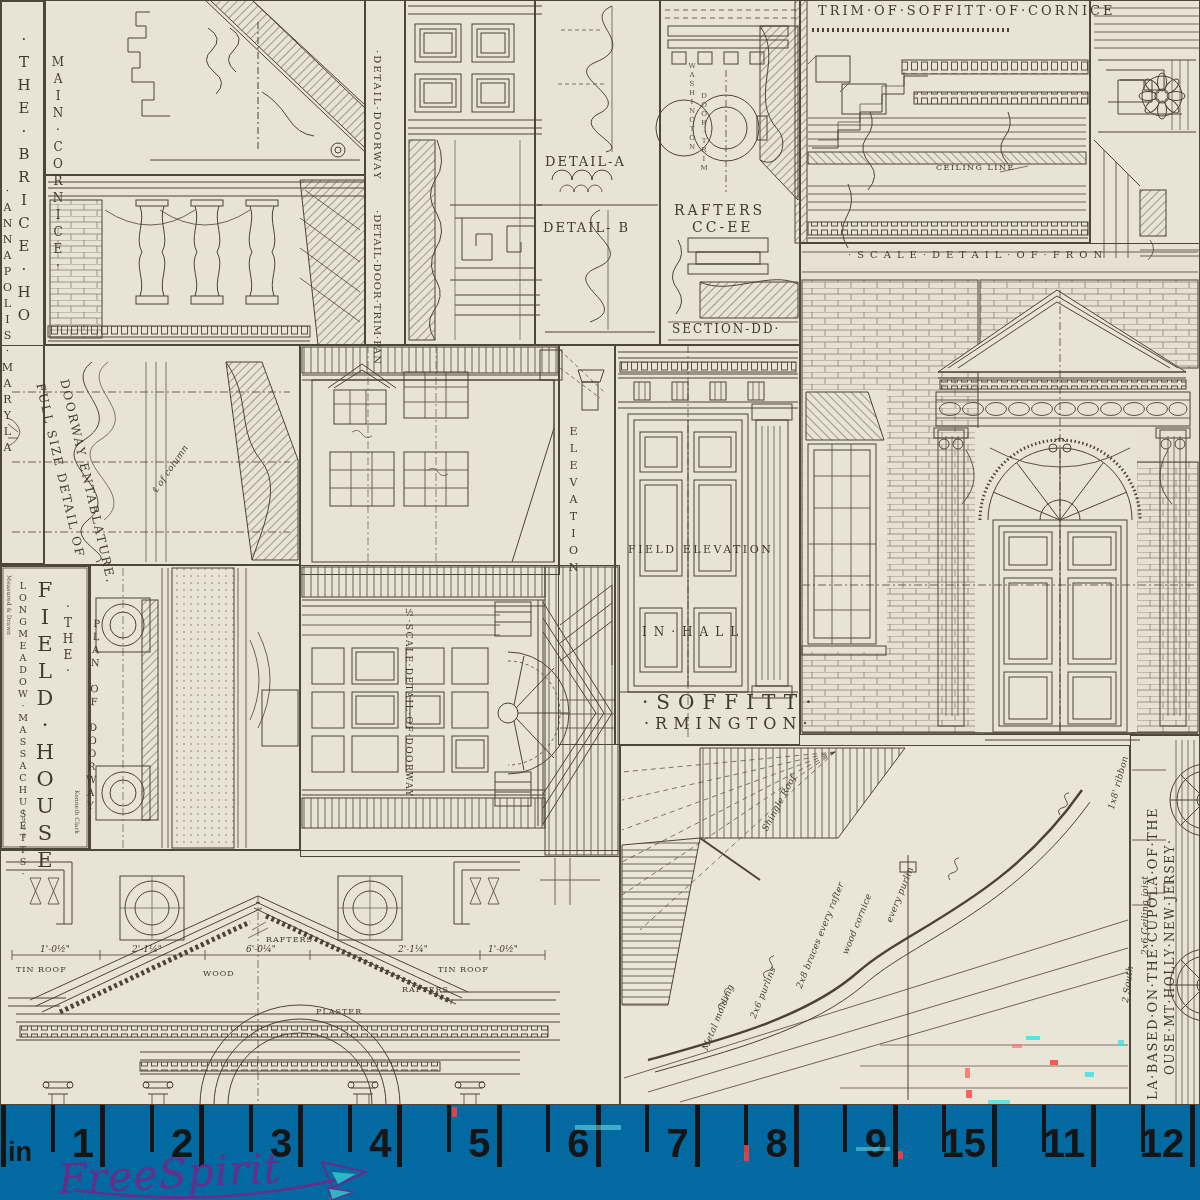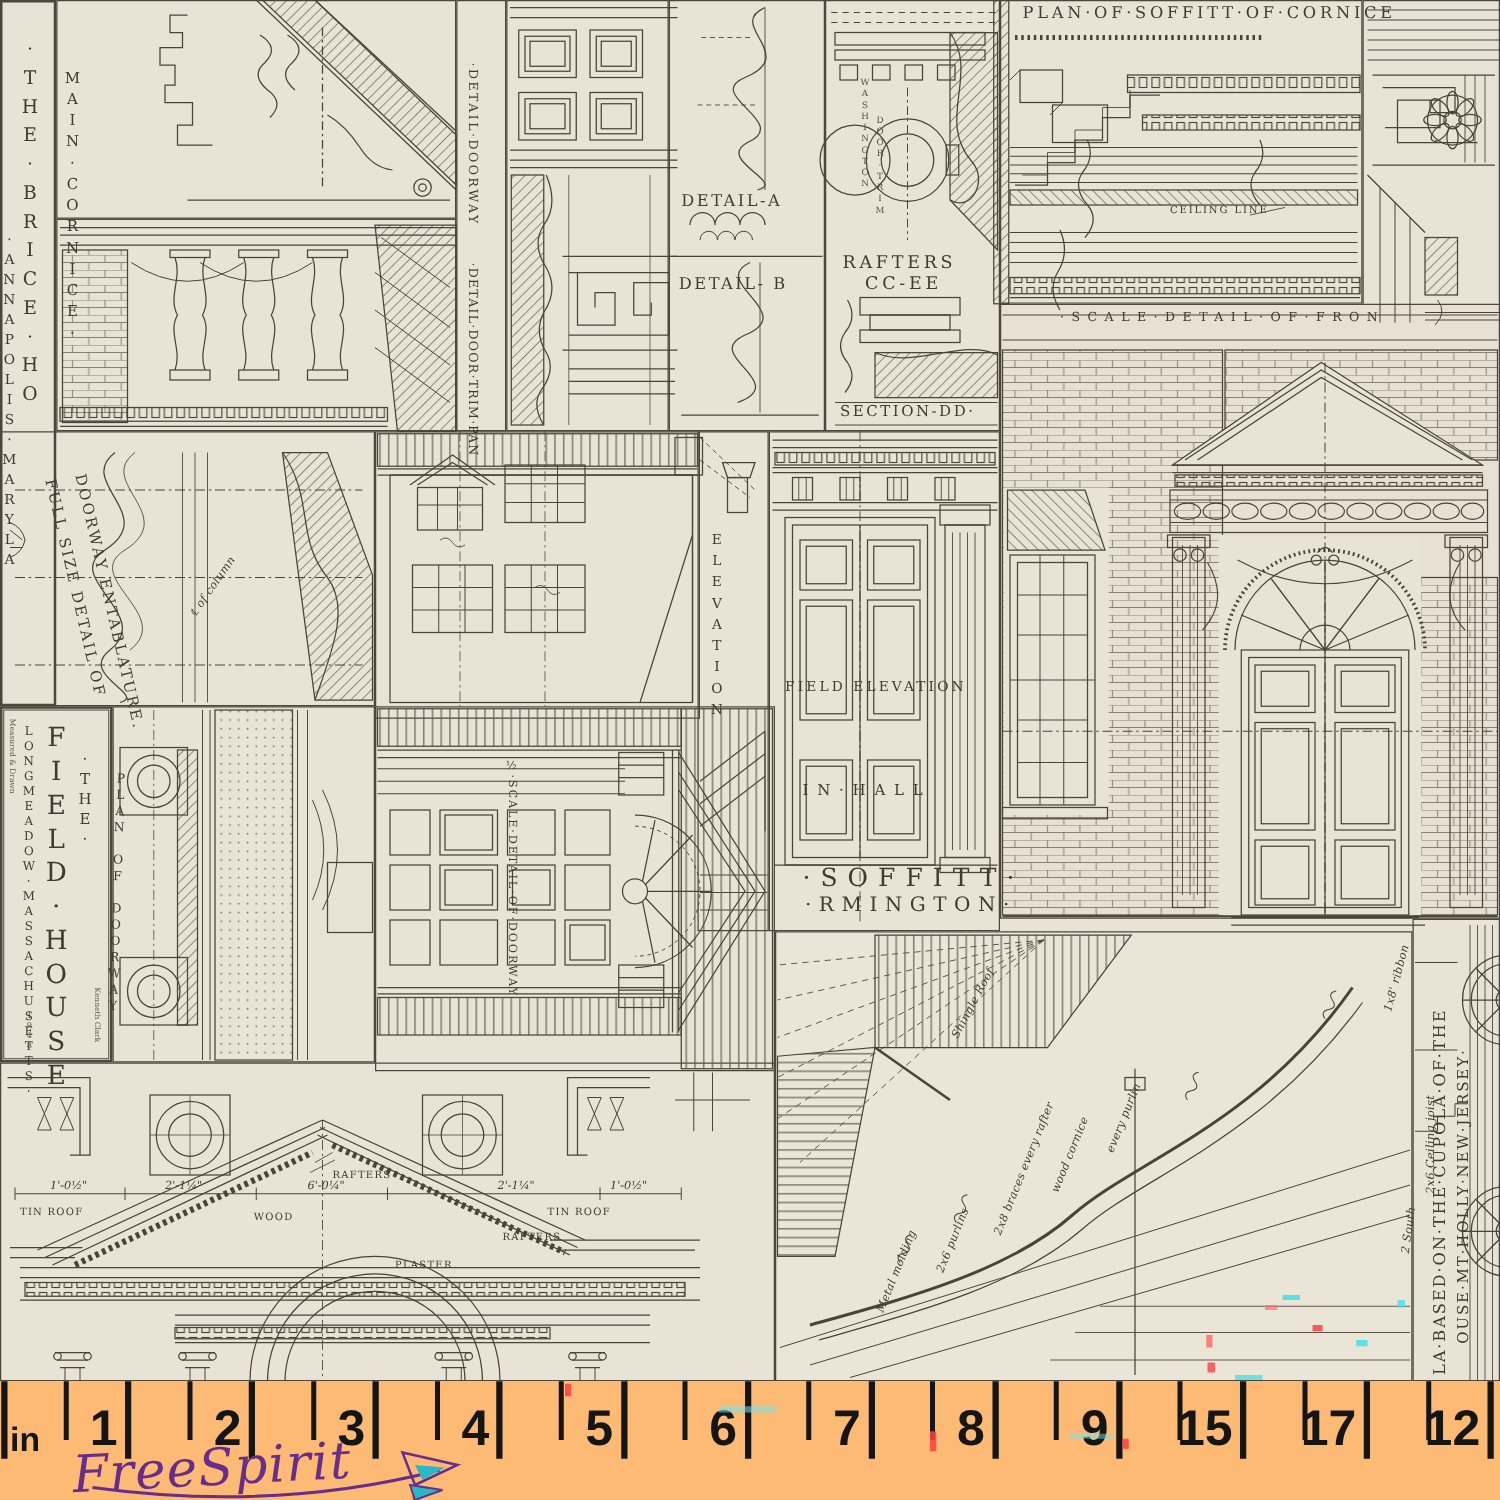--- a/index.html
+++ b/index.html
@@ -9,21 +9,21 @@
   .panel.thickb{border-width:2px;}
   svg.art{position:absolute;left:0;top:0;z-index:2;}
   .lbl{position:absolute;z-index:3;color:#413b2e;font-family:"DejaVu Serif",serif;white-space:nowrap;line-height:1;}
   .vt{writing-mode:vertical-rl;text-orientation:upright;}
   .sw{writing-mode:vertical-rl;text-orientation:mixed;}
   .up{transform:rotate(-90deg);transform-origin:left top;}
   .hand{position:absolute;z-index:3;font-family:"DejaVu Serif",serif;font-style:italic;font-size:9px;
         color:#45402f;white-space:nowrap;transform:rotate(-68deg);transform-origin:left top;letter-spacing:.3px;}
   .dim{position:absolute;z-index:3;font-family:"DejaVu Serif",serif;font-style:italic;font-size:9px;color:#413b2e;white-space:nowrap;}
   
-  #ruler{position:absolute;left:0;top:1105px;width:1200px;height:95px;background:#fdba74;z-index:4;}
+  #ruler{position:absolute;left:0;top:1105px;width:1200px;height:95px;background:#0369a1;z-index:4;}
   .tick{position:absolute;top:0;background:#151515;}
   .tick.tall{width:5px;height:62px;}
   .tick.half{width:4px;height:47px;}
   .rnum{position:absolute;top:16px;width:56px;text-align:right;font-family:"Liberation Sans",sans-serif;
         font-weight:bold;font-size:40px;color:#151515;}
   #inlabel{position:absolute;left:8px;top:32px;font-family:"Liberation Sans",sans-serif;font-weight:600;font-size:27px;color:#151515;}
   #logo{position:absolute;left:58px;top:1150px;z-index:5;font-family:"DejaVu Serif",serif;font-style:italic;
         font-size:41px;color:#682d8a;letter-spacing:1px;transform:rotate(-3deg);}
   #logoswash{position:absolute;left:70px;top:1158px;z-index:5;}
   #site{position:absolute;left:588px;top:1158px;z-index:5;font-family:"Liberation Sans",sans-serif;
@@ -451,21 +451,21 @@
     <div class="lbl vt" style="left:52px;top:55px;font-size:12px;letter-spacing:3px"><span>MAIN·CORNICE·</span></div>
     <div class="lbl sw" style="left:372px;top:50px;font-size:10px;letter-spacing:2px"><span>·DETAIL·DOORWAY</span></div>
     <div class="lbl sw" style="left:372px;top:210px;font-size:10px;letter-spacing:1px"><span>·DETAIL·DOOR·TRIM·PAN</span></div>
     <div class="lbl" style="left:545px;top:155px;font-size:13px;letter-spacing:2px"><span>DETAIL-A</span></div>
     <div class="lbl" style="left:543px;top:221px;font-size:13px;letter-spacing:2px"><span>DETAIL- B</span></div>
     <div class="lbl vt" style="left:688px;top:62px;font-size:7px;letter-spacing:1px;color:#55503f"><span>WASHINGTON</span></div>
     <div class="lbl vt" style="left:700px;top:92px;font-size:7px;letter-spacing:1px;color:#55503f"><span>DOOR·TRIM</span></div>
     <div class="lbl" style="left:674px;top:203px;font-size:14px;letter-spacing:3px"><span>RAFTERS</span></div>
     <div class="lbl" style="left:692px;top:220px;font-size:14px;letter-spacing:3px"><span>CC-EE</span></div>
     <div class="lbl" style="left:672px;top:323px;font-size:12px;letter-spacing:2px"><span>SECTION-DD·</span></div>
-    <div class="lbl" style="left:818px;top:4px;font-size:13px;letter-spacing:3px"><span>PLAN·OF·SOFFITT·OF·CORNICE</span></div>
+    <div class="lbl" style="left:818px;top:4px;font-size:13px;letter-spacing:3px"><span>TRIM·OF·SOFFITT·OF·CORNICE</span></div>
     <div class="lbl" style="left:936px;top:164px;font-size:8px;letter-spacing:1.5px"><span>CEILING LINE</span></div>
     <div class="lbl" style="left:848px;top:250px;font-size:10px;letter-spacing:6px"><span>·SCALE·DETAIL·OF·FRON</span></div>
     <div class="lbl vt" style="left:568px;top:425px;font-size:11px;letter-spacing:4px"><span>ELEVATION</span></div>
     <div class="lbl" style="left:628px;top:544px;font-size:11px;letter-spacing:2.5px"><span>FIELD ELEVATION</span></div>
     <div class="lbl" style="left:642px;top:626px;font-size:12px;letter-spacing:7px"><span>IN·HALL</span></div>
     <div class="lbl" style="left:642px;top:692px;font-size:20px;letter-spacing:8px"><span>·SOFFITT·</span></div>
     <div class="lbl" style="left:644px;top:716px;font-size:16px;letter-spacing:6px"><span>·RMINGTON·</span></div>
     <div class="lbl" style="left:46px;top:382px;font-size:12px;letter-spacing:2px;transform:rotate(77deg);transform-origin:left top"><span>FULL SIZE DETAIL OF</span></div>
     <div class="lbl" style="left:70px;top:378px;font-size:12px;letter-spacing:2px;transform:rotate(77deg);transform-origin:left top"><span>DOORWAY ENTABLATURE.</span></div>
     <div class="lbl vt" style="left:62px;top:600px;font-size:12px;letter-spacing:2px"><span>·THE·</span></div>
@@ -544,21 +544,21 @@
       <div class="tick tall" style="left: 793.8px;"></div>
       <span class="rnum" style="left: 731.8px;">8</span>
       <div class="tick half" style="left: 843.35px;"></div>
       <div class="tick tall" style="left: 892.9px;"></div>
       <span class="rnum" style="left: 830.9px;">9</span>
       <div class="tick half" style="left: 942.45px;"></div>
       <div class="tick tall" style="left: 992px;"></div>
       <span class="rnum" style="left: 930px;">15</span>
       <div class="tick half" style="left: 1041.55px;"></div>
       <div class="tick tall" style="left: 1091.1px;"></div>
-      <span class="rnum" style="left: 1029.1px;">17</span>
+      <span class="rnum" style="left: 1029.1px;">11</span>
       <div class="tick half" style="left: 1140.65px;"></div>
       <div class="tick tall" style="left: 1190.2px;"></div>
       <span class="rnum" style="left: 1128.2px;">12</span>
     </div>
 
   <div id="logo">FreeSpirit</div>
   <svg id="logoswash" width="310" height="46">
     <path d="M4,32 Q150,52 282,18" stroke="#682d8a" stroke-width="2.5" fill="none"></path>
     <path d="M252,4 L296,14 L262,30 Z" fill="none" stroke="#682d8a" stroke-width="2"></path>
     <path d="M262,14 L286,16 L268,26 Z" fill="#2ab7c6" stroke="none"></path>

